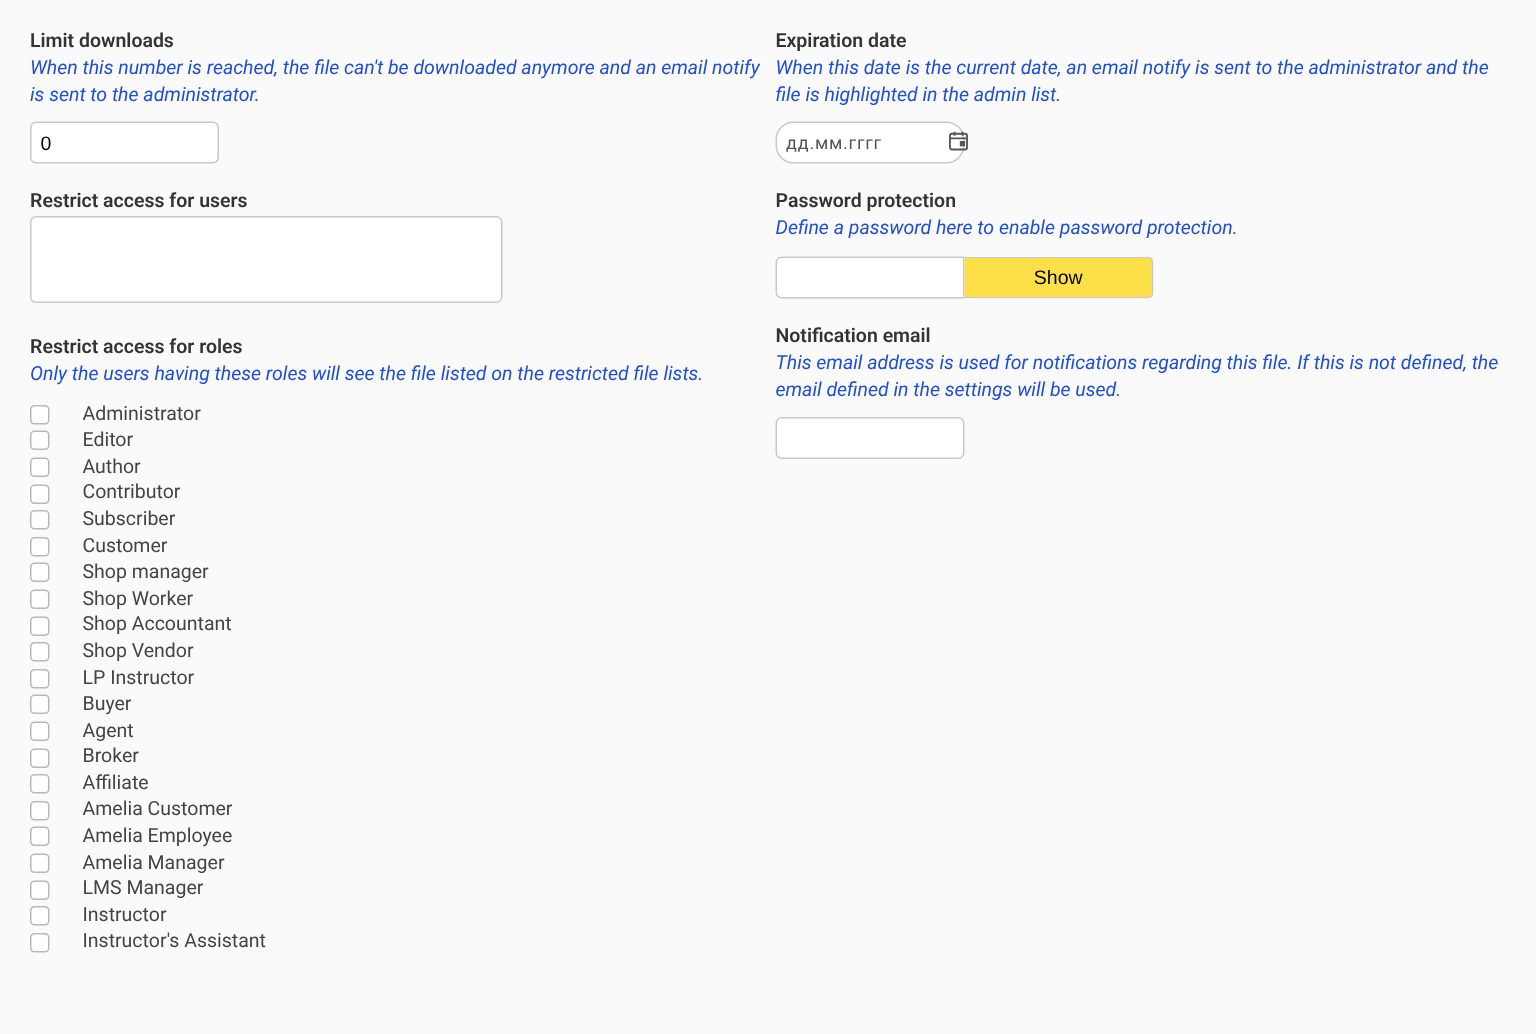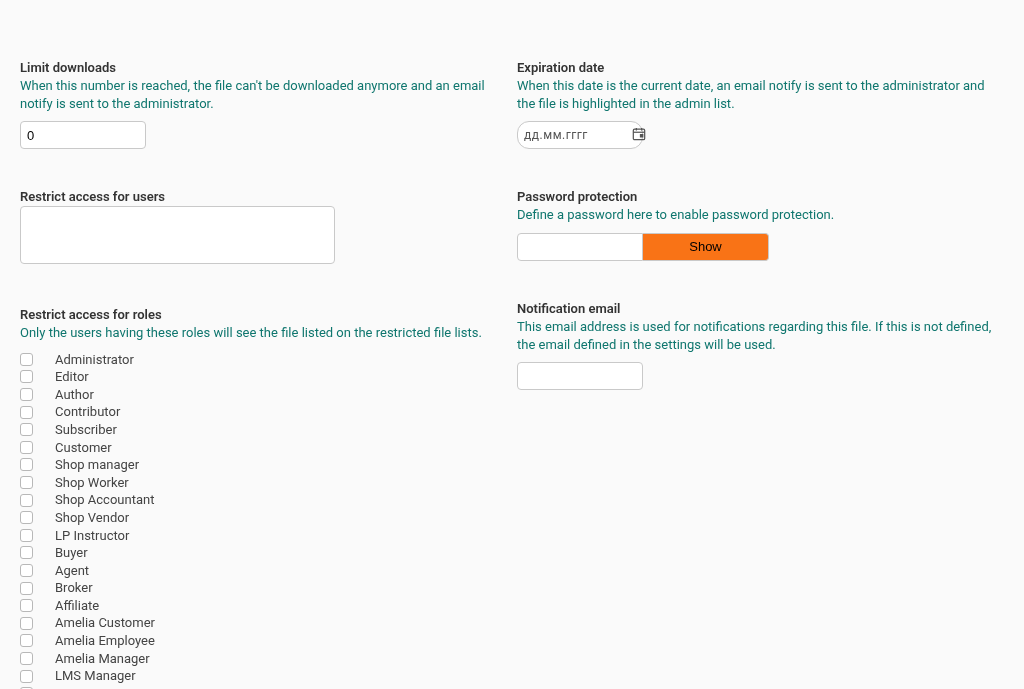--- a/index.html
+++ b/index.html
@@ -15,29 +15,29 @@
   .cols {
     display: flex;
     gap: 10px;
   }
   .col {
     flex: 1 1 50%;
     min-width: 0;
   }
   .field {
     margin-bottom: 18px;
-    margin-top: 40px;
   }
   .label {
     font-weight: 600;
     color: #333;
     margin-bottom: 2px;
   }
   .desc {
-    color: #0f766e;
+    font-style: italic;
+    color: #1d4ed8;
     margin-bottom: 8px;
     line-height: 1.4;
   }
   input[type="text"], input[type="password"] {
     width: 126px;
     height: 28px;
     padding: 2px 6px;
     border: 1px solid #c9c9c9;
     border-radius: 4px;
     font-size: 13px;
@@ -60,21 +60,21 @@
     gap: 44px;
   }
   .date-input svg { width: 14px; height: 14px; }
   .pw-row { display: flex; }
   .pw-row input { width: 126px; border-top-right-radius:0; border-bottom-right-radius:0; }
   .show-btn {
     width: 126px;
     height: 28px;
     border: 1px solid #c9c9c9;
     border-left: none;
-    background: #f97316;
+    background: #fde047;
     border-radius: 0 4px 4px 0;
     font-size: 13px;
     cursor: pointer;
   }
   textarea {
     width: 315px;
     height: 58px;
     border: 1px solid #c9c9c9;
     border-radius: 4px;
     padding: 4px 6px;

